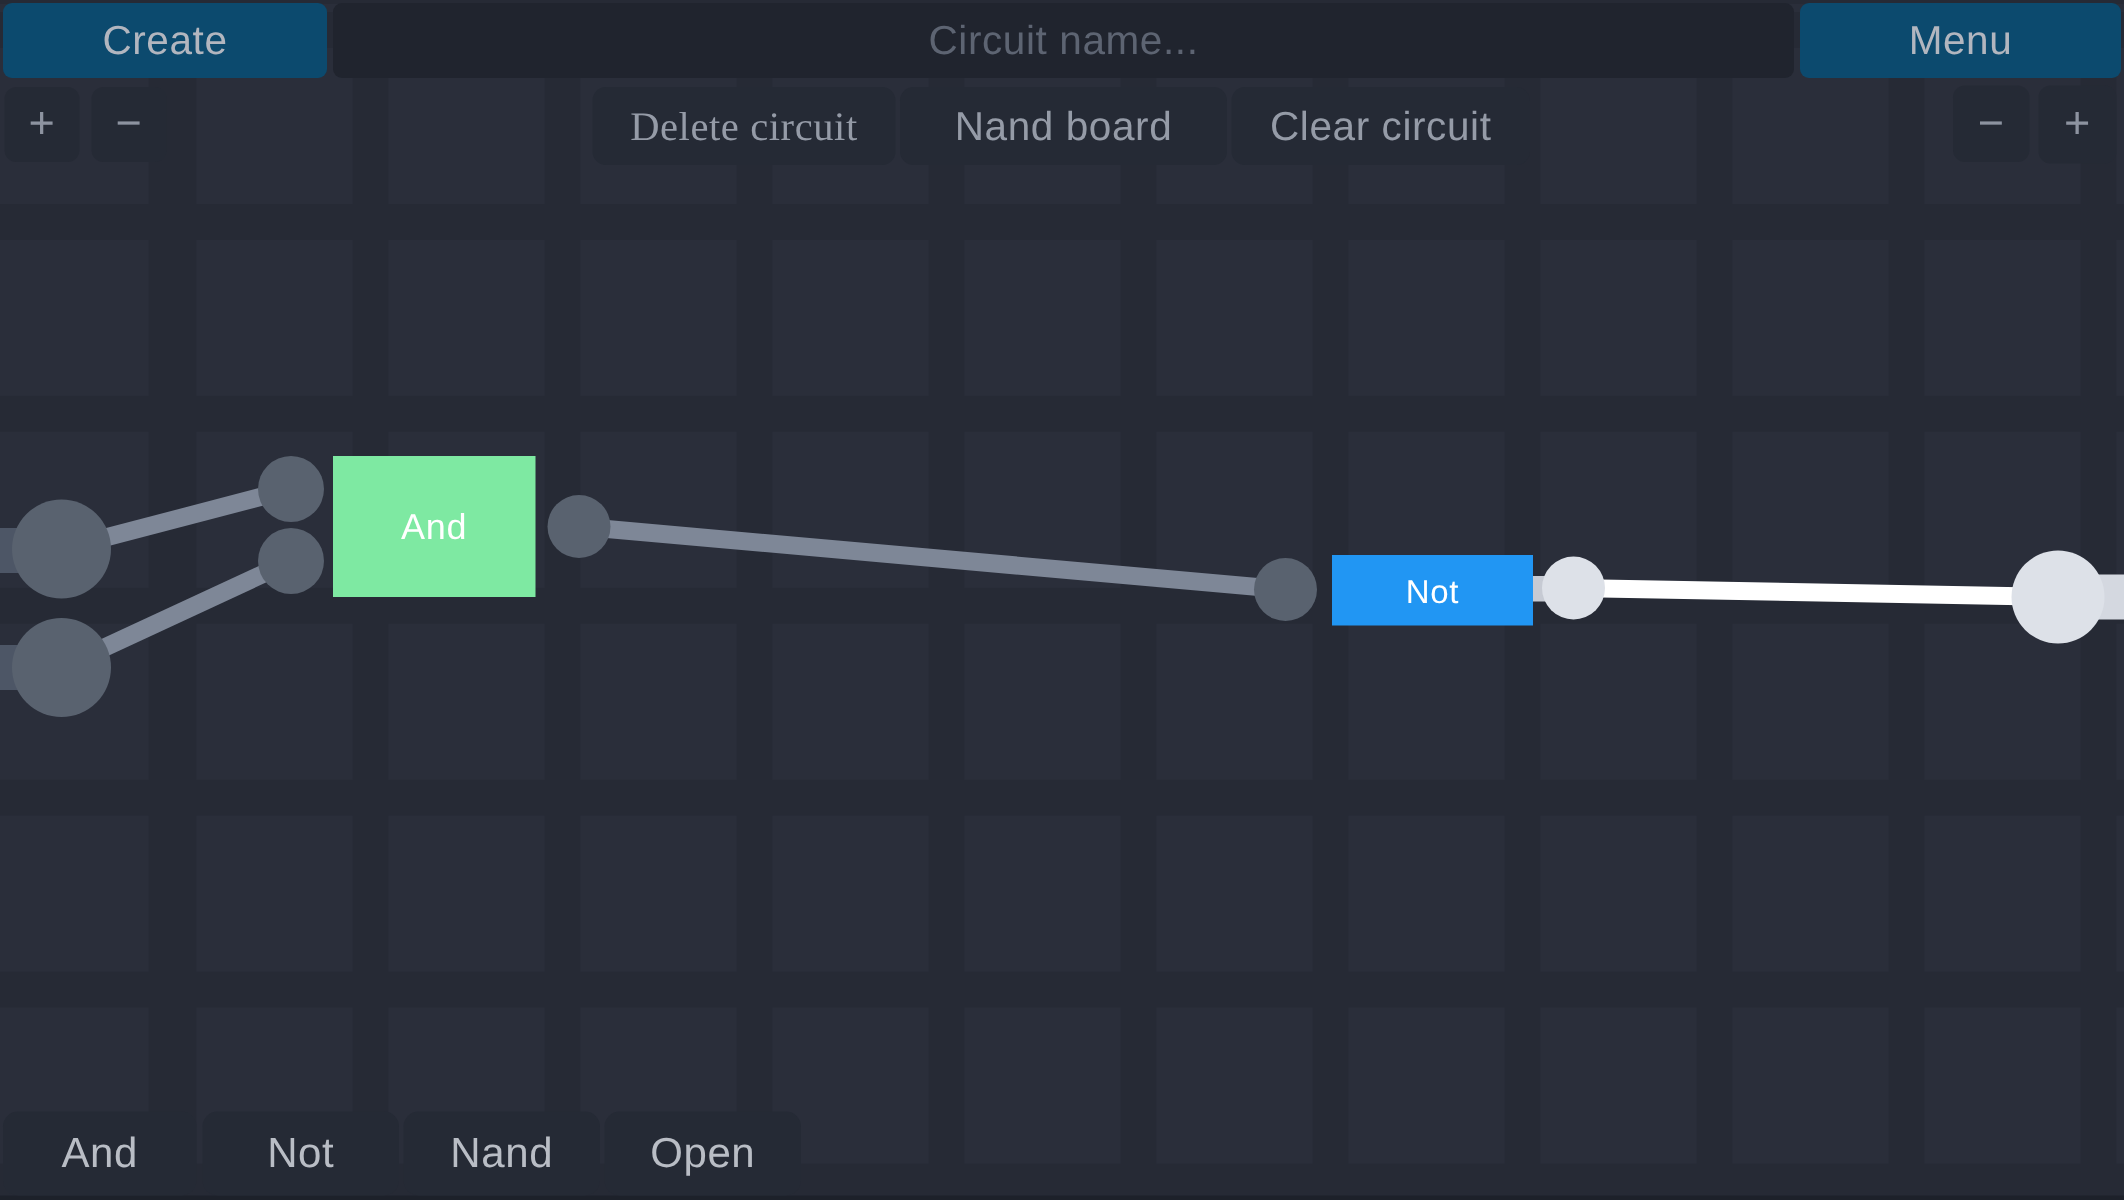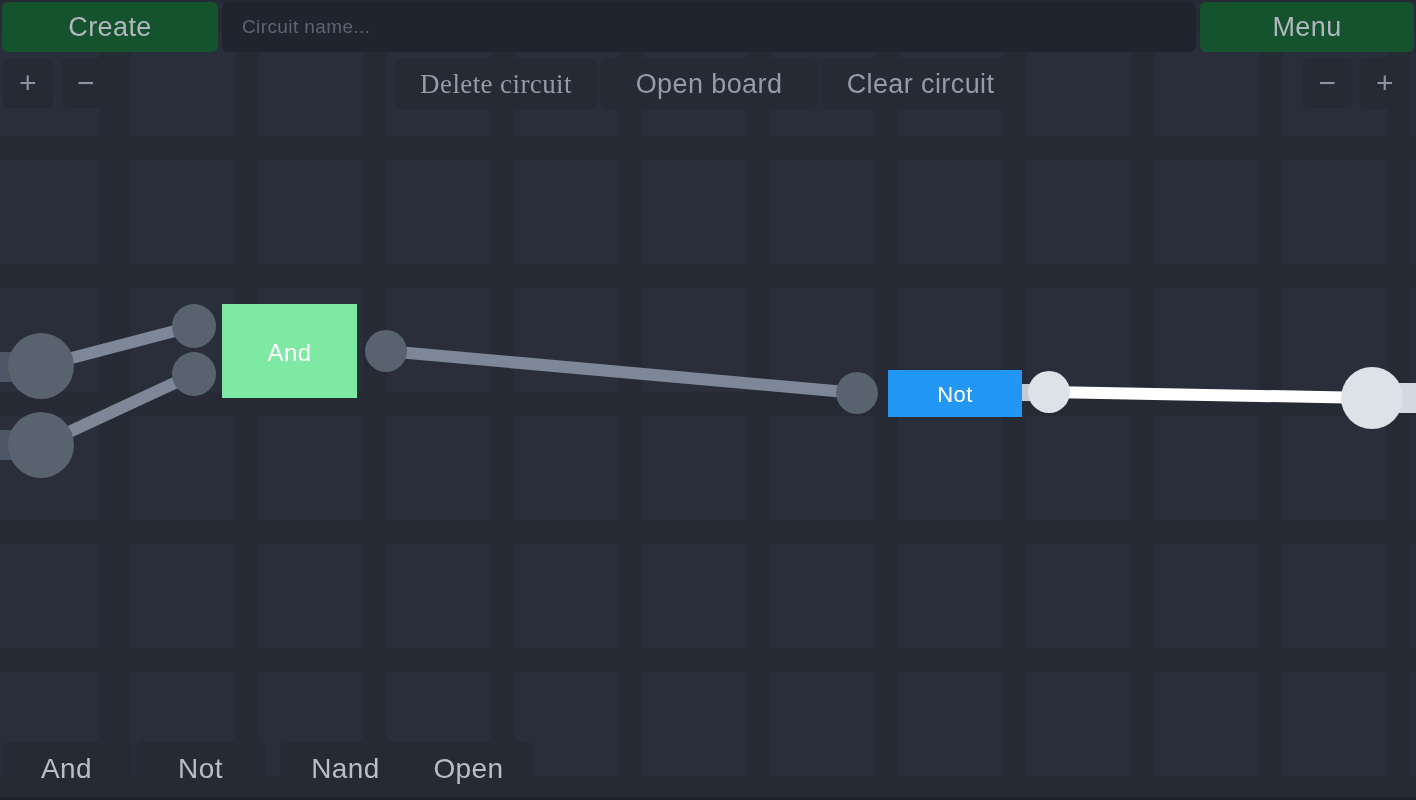--- a/index.html
+++ b/index.html
@@ -20,47 +20,47 @@
   .board svg{position:absolute;left:0;top:0;}
   .bottom-strip{position:absolute;left:0;top:797px;width:1416px;height:3px;background:#1d212a;}
 
   
   .btn{
     position:absolute;display:flex;align-items:center;justify-content:center;
     background:#252a35;color:#959ba7;border:none;border-radius:9px;
     font-family:inherit;font-size:27px;letter-spacing:.4px;cursor:pointer;
     box-sizing:border-box;
   }
-  .btn.dark{background:#14532d;color:#b2b6bf;border-radius:6px;}
+  .btn.dark{background:#0c4a6e;color:#b2b6bf;border-radius:6px;}
   .zoom-btn{font-size:30px;color:#8d93a0;border-radius:8px;}
 
   
   .create-btn{left:2px;top:2px;width:216px;height:50px;}
   .name-input{
     position:absolute;left:222px;top:2px;width:974px;height:50px;
     background:#20242e;border:none;border-radius:6px;box-sizing:border-box;
-    padding:0 20px;font-family:inherit;font-size:19px;letter-spacing:.4px;color:#c6cad2;
+    padding:0 20px;font-family:inherit;font-size:27px;letter-spacing:.4px;color:#c6cad2;text-align:center;
   }
   .name-input::placeholder{color:#5d6472;opacity:1;}
   .menu-btn{left:1200px;top:2px;width:214px;height:50px;}
 
   
   .zin-l{left:3px;top:58px;width:50px;height:50px;}
   .zout-l{left:61px;top:58px;width:50px;height:50px;}
   .delete-btn{left:395px;top:58px;width:202px;height:52px;font-family:Liberation Serif, serif;}
   .clear-btn{left:600px;top:58px;width:218px;height:52px;}
   .open-btn{left:821px;top:58px;width:199px;height:52px;}
   .zout-r{left:1302px;top:57px;width:51px;height:51px;}
   .zin-r{left:1359px;top:57px;width:52px;height:52px;}
 
   
   .palette-btn{top:741px;height:56px;font-size:28px;color:#b9bdc5;border-radius:10px;}
   .pal-0{left:2px;width:129px;}
   .pal-1{left:135px;width:131px;}
-  .pal-2{left:280px;width:131px;}
+  .pal-2{left:269px;width:131px;}
   .pal-3{left:403px;width:131px;}
 </style>
 </head>
 <body>
 
 <div class="board">
   <svg id="circuit-svg" width="1416" height="797" viewBox="0 0 1416 797">
       <rect x="0" y="352" width="46" height="30" fill="#4d5666"></rect>
       <rect x="0" y="430" width="46" height="30" fill="#4d5666"></rect>
       <rect x="1022" y="384" width="14" height="17" fill="#c6cad3"></rect>
@@ -92,21 +92,21 @@
 <div>
   <button class="btn dark create-btn">Create</button>
   <input class="name-input" type="text" value="" placeholder="Circuit name..." style="">
   <button class="btn dark menu-btn">Menu</button>
 </div>
 
 <div>
   <button class="btn zoom-btn zin-l">+</button>
   <button class="btn zoom-btn zout-l">−</button>
   <button class="btn delete-btn">Delete circuit</button>
-  <button class="btn clear-btn">Open board</button>
+  <button class="btn clear-btn">Nand board</button>
   <button class="btn open-btn">Clear circuit</button>
   <button class="btn zoom-btn zout-r">−</button>
   <button class="btn zoom-btn zin-r">+</button>
 </div>
 
 <div>
   <button class="btn palette-btn pal-0">And</button>
   <button class="btn palette-btn pal-1">Not</button>
   <button class="btn palette-btn pal-2">Nand</button>
   <button class="btn palette-btn pal-3">Open</button>

